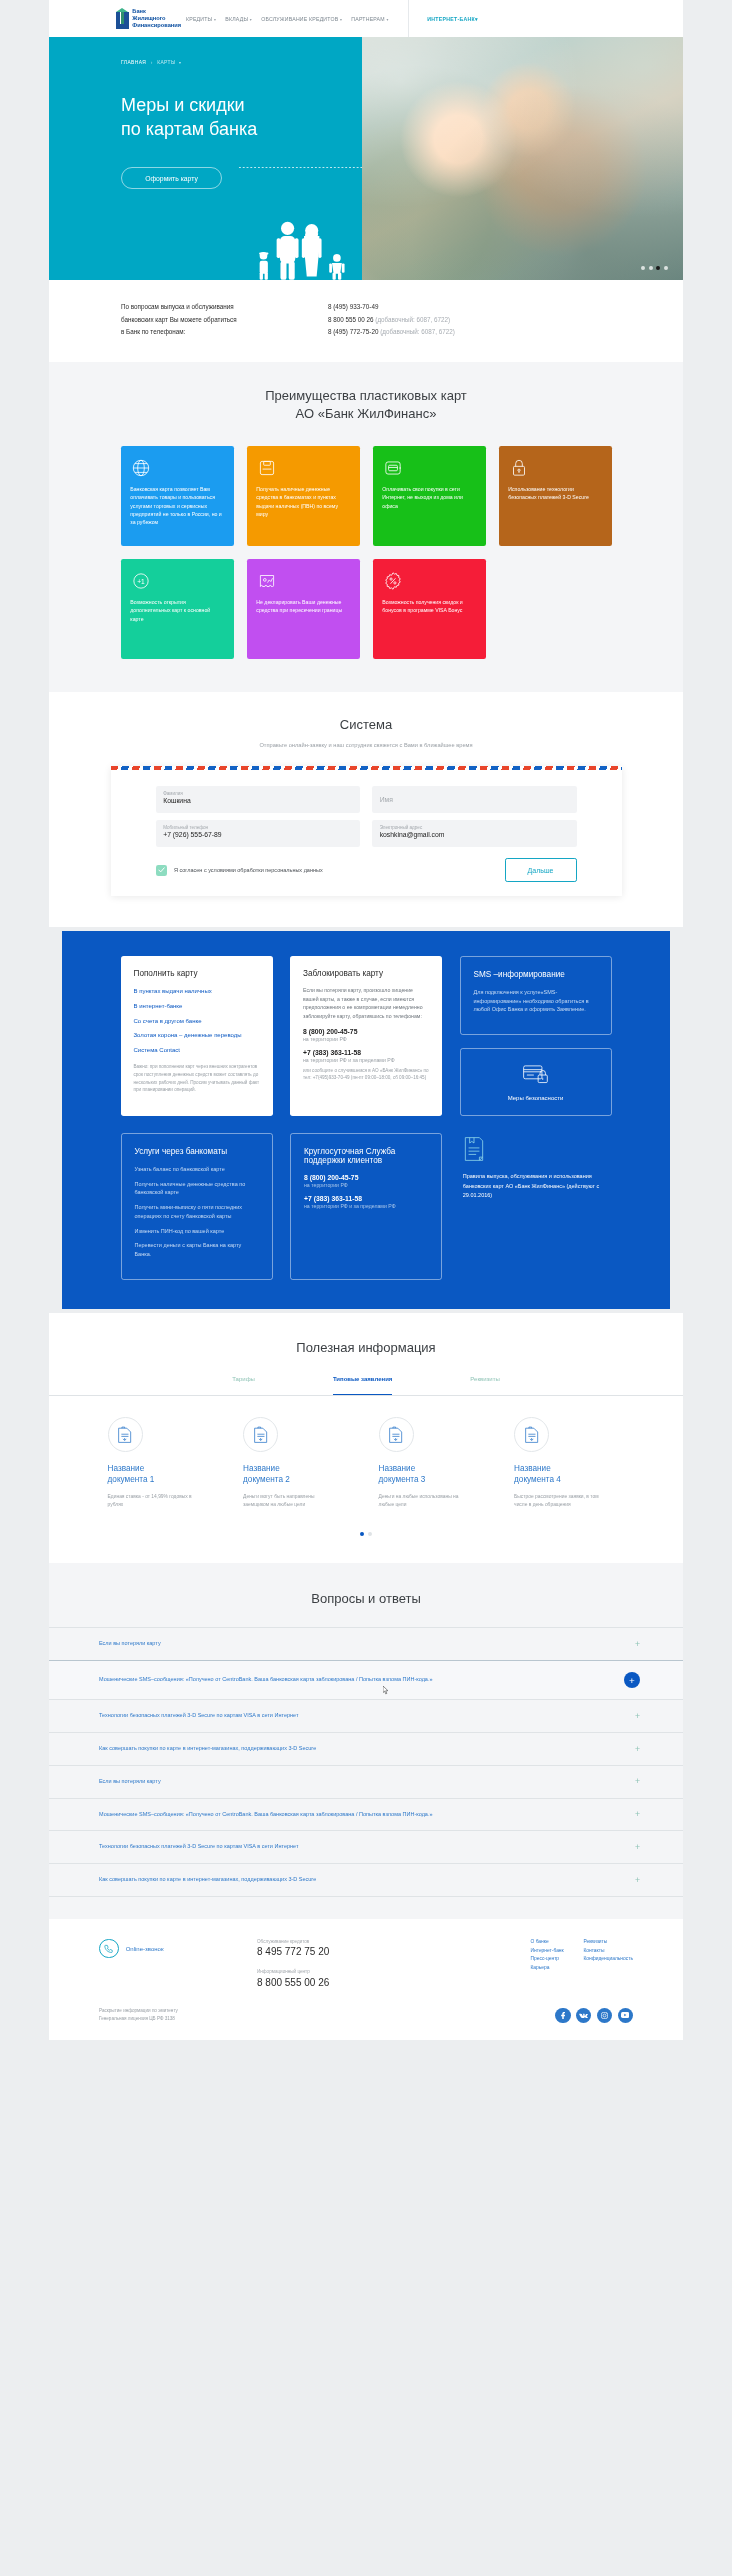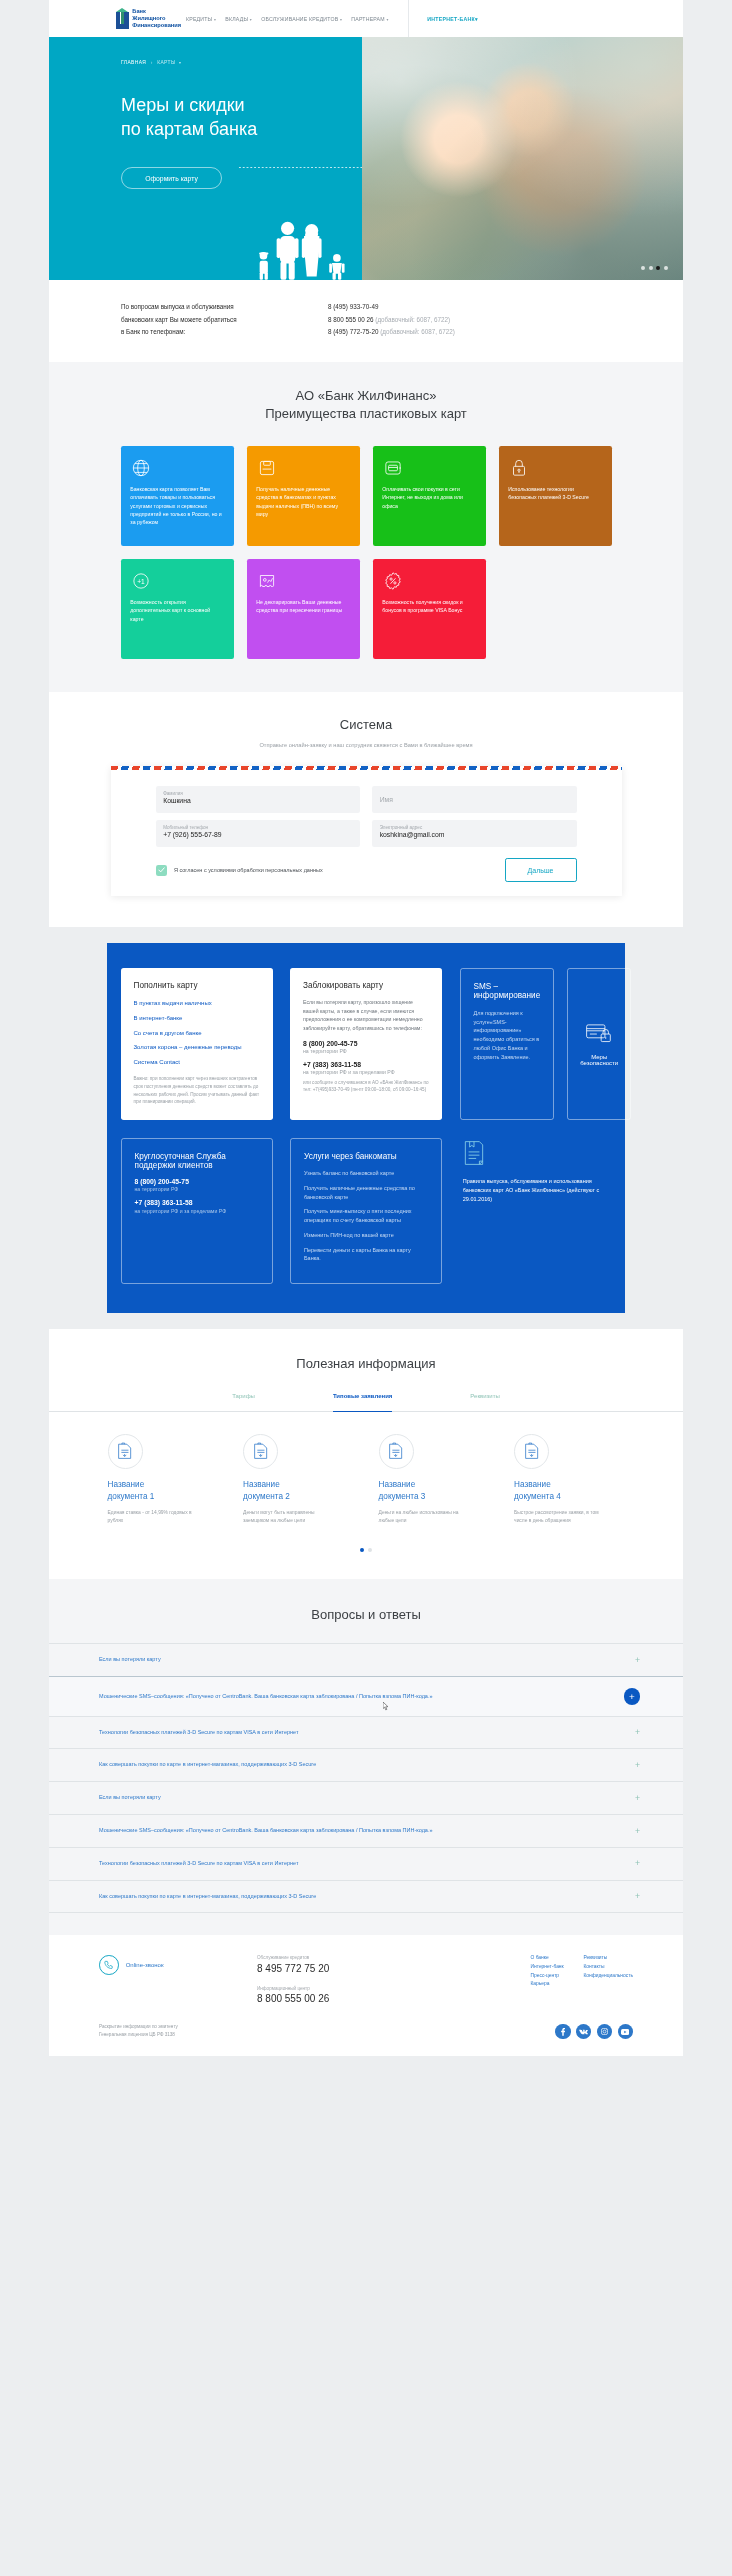--- a/index.html
+++ b/index.html
@@ -113,21 +113,21 @@
   .fbottom { display: flex; align-items: center; margin-top: 11px; }
   .chk { width: 11.5px; height: 11.5px; border-radius: 2.2px; background: #8ddcc0; display: flex;
     align-items: center; justify-content: center; cursor: pointer; }
   .chk svg { display: block; }
   .agree { font-size: 5.5px; color: #4a4f54; margin-left: 7px; flex: 1; }
   .next-btn { width: 72px; height: 24px; border: 0.5px solid #14a6c4; border-radius: 2.2px;
     color: #14a6c4; font-size: 7px; display: flex; align-items: center; justify-content: center;
     cursor: pointer; background: #fff; }
 
   
-  .blue-sec { width: 518px; margin: 16px auto; background: #0a58c2; padding: 25px 0 29.5px 0; }
+  .blue-sec { width: 608px; margin: 4px auto; background: #0a58c2; padding: 25px 0 29.5px 0; }
   .blue-grid { width: 491px; margin: 0 auto; display: grid;
     grid-template-columns: 152px 152px 152px; gap: 17.5px 17.5px; }
   .card-white { background: #fff; border-radius: 2.7px; padding: 13px 13px 14px 13px; }
   .card-white h3 { font-size: 8.2px; font-weight: normal; color: #2b2b2b; margin-bottom: 7.7px; }
   .lnk { font-size: 6px; color: #0a58c2; line-height: 10.4px; margin-bottom: 4.4px; cursor: pointer; }
   .note { font-size: 4.6px; line-height: 7.7px; color: #9aa0a6; margin-top: 7.7px; }
   .para { font-size: 5.2px; line-height: 8.7px; color: #6e757c; }
   .ph-big { font-size: 6.8px; color: #222; margin-top: 7px; font-weight: bold; }
   .ph-sub { font-size: 5.2px; color: #9aa0a6; margin-top: 1.1px; }
   .ph-fine { font-size: 4.6px; line-height: 7px; color: #9aa0a6; margin-top: 3.8px; }
@@ -285,22 +285,22 @@
     </div>
     <div class="phones-r">
       <div><span>8 (495) 933-70-49</span> <span class="ext"></span></div>
       <div><span>8 800 555 00 26</span> <span class="ext">(добавочный: 6087, 6722)</span></div>
       <div><span>8 (495) 772-75-20</span> <span class="ext">(добавочный: 6087, 6722)</span></div>
     </div>
   </div>
 
   <div class="adv-sec">
     <div class="sec-title">
+      <div>Преимущества пластиковых карт</div>
       <div>АО «Банк ЖилФинанс»</div>
-      <div>Преимущества пластиковых карт</div>
     </div>
     <div class="tiles">
 
       <div class="tile t-blue">
         <div class="ic">
           <svg width="22" height="22" viewBox="0 0 40 40" fill="none" stroke="#fff" stroke-width="1.5">
             <circle cx="20" cy="20" r="14"></circle>
               <ellipse cx="20" cy="20" rx="6" ry="14"></ellipse>
             <line x1="6" y1="20" x2="34" y2="20"></line>
               <line x1="9" y1="12" x2="31" y2="12"></line>
@@ -436,57 +436,57 @@
       <div class="card-white">
         <h3>Заблокировать карту</h3>
         <div class="para">Если вы потеряли карту, произошло хищение вашей карты, а также в случае, если имеются предположения о ее компрометации немедленно заблокируйте карту, обратившись по телефонам:</div>
         <div class="ph-big">8 (800) 200-45-75</div>
         <div class="ph-sub">на территории РФ</div>
         <div class="ph-big">+7 (383) 363-11-58</div>
         <div class="ph-sub">на территории РФ и за пределами РФ</div>
         <div class="ph-fine">или сообщите о случившемся в АО «БАнк ЖилФинанс» по тел: +7(495)933-70-49 (пн-пт 09:00–18:00, сб 09:00–16:45)</div>
       </div>
 
-      <div style="display:flex;flex-direction:row;gap:13px;">
+      <div style="display:flex;flex-direction:column;gap:13px;">
         <div class="card-outline">
           <h3>SMS –информирование</h3>
           <div class="bl-item">Для подключения к услуге«SMS-информирование» необходимо обратиться в любой Офис Банка и оформить Заявление.</div>
         </div>
         <div class="card-icon">
           <svg width="28" height="23" viewBox="0 0 52 42" fill="none" stroke="#fff" stroke-width="1.5">
             <rect x="3" y="5" width="34" height="24" rx="3"></rect>
             <line x1="3" y1="12" x2="37" y2="12"></line>
               <line x1="3" y1="16" x2="37" y2="16"></line>
             <line x1="9" y1="22" x2="22" y2="22"></line>
             <rect x="30" y="22" width="17" height="14" rx="2"></rect>
             <path d="M33.5 22v-3.5a5 5 0 0110 0V22"></path>
               <line x1="38.5" y1="27" x2="38.5" y2="31"></line>
           </svg>
           <div class="cap">Меры безопасности</div>
         </div>
       </div>
 
       <div class="card-outline">
+        <h3>Услуги через банкоматы</h3>
+        <div class="bl-item">Узнать баланс по банковской карте</div>
+        <div class="bl-item">Получить наличные денежные средства по банковской карте</div>
+        <div class="bl-item">Получить мини-выписку о пяти последних операциях по счету банковской карты</div>
+        <div class="bl-item">Изменить ПИН-код по вашей карте</div>
+        <div class="bl-item">Перевести деньги с карты Банка на карту Банка.</div>
+      </div>
+
+      <div class="card-outline">
         <h3>
           <span>Круглосуточная Служба</span><br>
           <span>поддержки клиентов</span>
         </h3>
         <div class="ph-big-w">8 (800) 200-45-75</div>
         <div class="ph-sub-w">на территории РФ</div>
         <div class="ph-big-w">+7 (383) 363-11-58</div>
         <div class="ph-sub-w">на территории РФ и за пределами РФ</div>
-      </div>
-
-      <div class="card-outline">
-        <h3>Услуги через банкоматы</h3>
-        <div class="bl-item">Узнать баланс по банковской карте</div>
-        <div class="bl-item">Получить наличные денежные средства по банковской карте</div>
-        <div class="bl-item">Получить мини-выписку о пяти последних операциях по счету банковской карты</div>
-        <div class="bl-item">Изменить ПИН-код по вашей карте</div>
-        <div class="bl-item">Перевести деньги с карты Банка на карту Банка.</div>
       </div>
 
       <div class="card-doc">
         <svg width="22" height="26" viewBox="0 0 40 48" fill="none" stroke="#8fd6ea" stroke-width="1.5">
           <path d="M4 3h26l6 6v36H4z"></path>
             <path d="M12 3v10l4-3 4 3V3"></path>
           <line x1="10" y1="22" x2="30" y2="22"></line>
             <line x1="10" y1="28" x2="30" y2="28"></line>
             <line x1="10" y1="34" x2="24" y2="34"></line>
           <path d="M30 45l6-6h-6z" fill="#0a58c2"></path>

